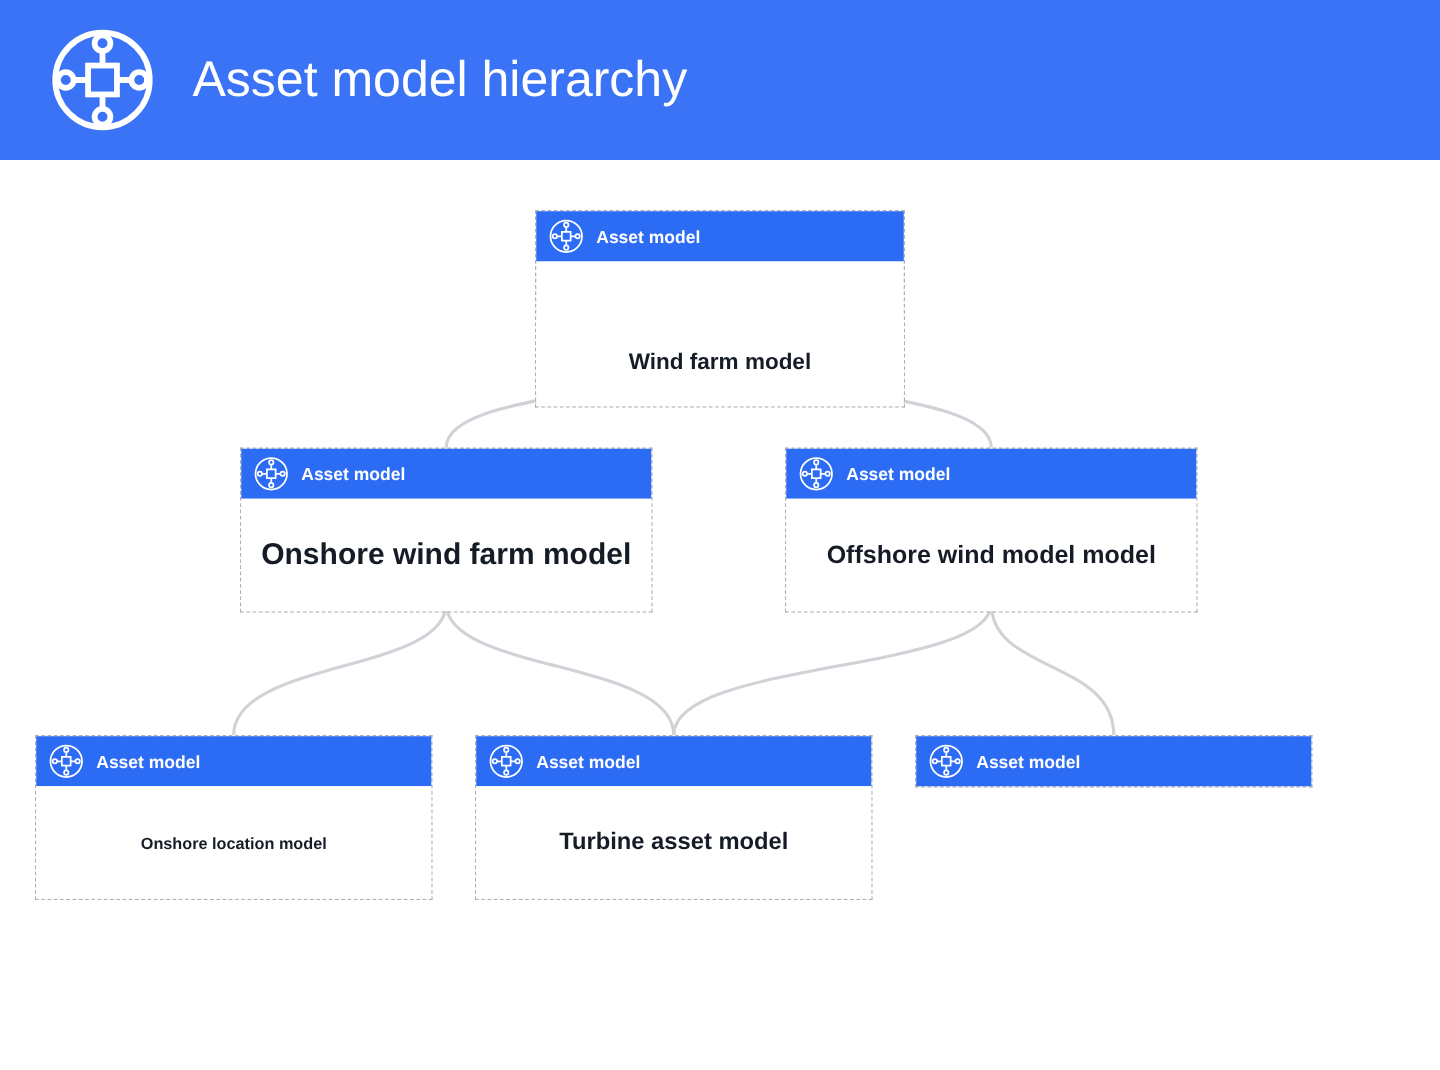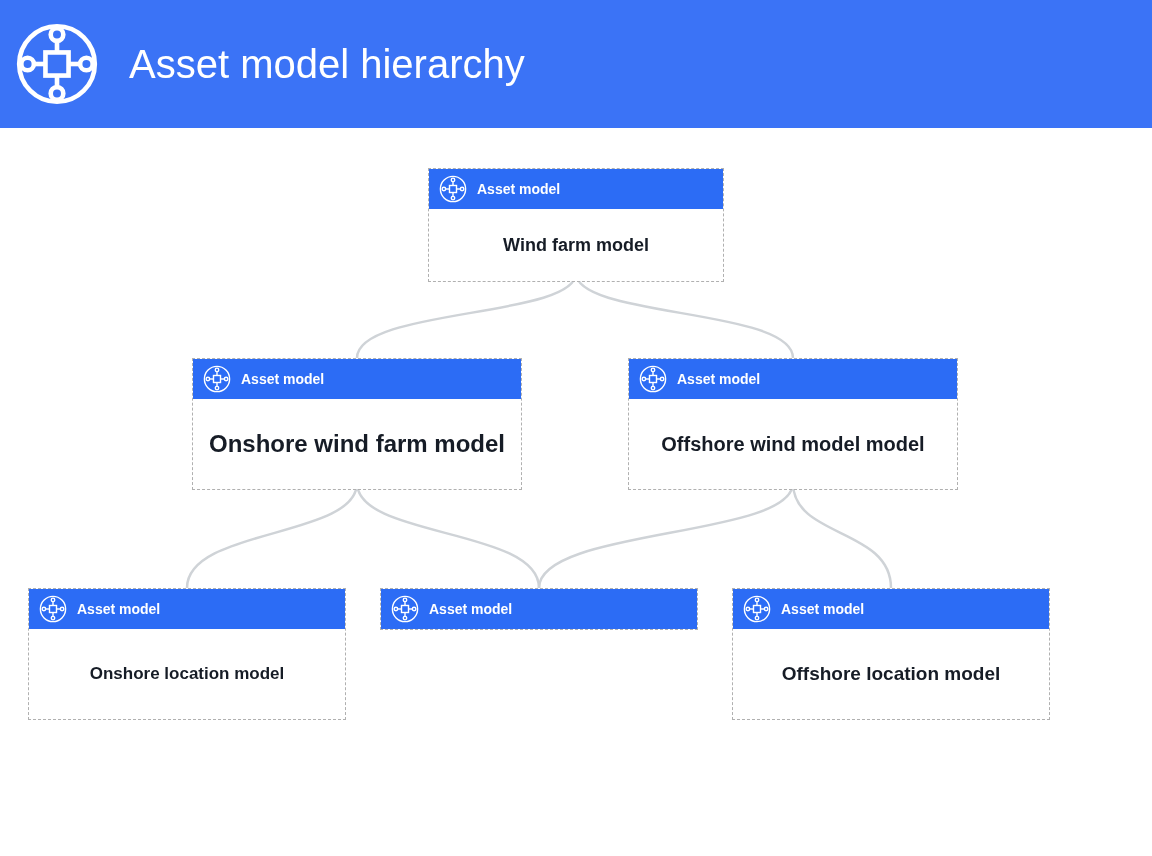--- a/index.html
+++ b/index.html
@@ -10,21 +10,21 @@
     height: 856px;
     overflow: hidden;
     position: relative;
   }
 
   .header {
     background: #3B73F6;
     height: 128px;
     display: flex;
     align-items: center;
-    padding-left: 15px;
+    padding-left: 40px;
     gap: 30px;
   }
   .header-title {
     color: #fff;
     font-size: 40px;
     font-weight: 300;
   }
 
   .canvas {
     position: relative;
@@ -50,30 +50,30 @@
     background: #fff;
     display: flex;
     align-items: center;
     justify-content: center;
     font-weight: 700;
     color: #161c26;
   }
 
   
   .n-root       { left: 428px; top: 40px;  width: 296px; }
-  .n-root .node-body { height: 72px; font-size: 18px; }
+  .n-root .node-body { height: 72px; font-size: 18px; margin-top: 44px; }
 
   .n-onshore    { left: 192px; top: 230px; width: 330px; }
   .n-onshore .node-body { height: 90px; font-size: 24px; }
 
   .n-offshore   { left: 628px; top: 230px; width: 330px; }
   .n-offshore .node-body { height: 90px; font-size: 20px; }
 
   .n-onloc      { left: 28px;  top: 460px; width: 318px; }
-  .n-onloc .node-body { height: 90px; font-size: 17px; }
+  .n-onloc .node-body { height: 90px; font-size: 13px; }
 
   .n-turbine    { left: 380px; top: 460px; width: 318px; }
   .n-turbine .node-body { height: 90px; font-size: 19px; }
 
   .n-offloc     { left: 732px; top: 460px; width: 318px; }
   .n-offloc .node-body { height: 90px; font-size: 19px; }
 
   svg.connectors {
     position: absolute;
     left: 0; top: 0;
@@ -183,25 +183,25 @@
     <div class="node-body">Onshore location model</div>
   </div>
 
   <div class="node n-turbine">
     <div class="node-header">
       <svg class="mini-icon" viewBox="0 0 40 40">
           <use href="#asset-icon"></use>
         </svg>
       <span>Asset model</span>
     </div>
+    <div class="node-body">Turbine asset model</div>
   </div>
 
   <div class="node n-offloc">
     <div class="node-header">
       <svg class="mini-icon" viewBox="0 0 40 40">
           <use href="#asset-icon"></use>
         </svg>
       <span>Asset model</span>
     </div>
-    <div class="node-body">Offshore location model</div>
   </div>
 
 </div>
 
 </body></html>

